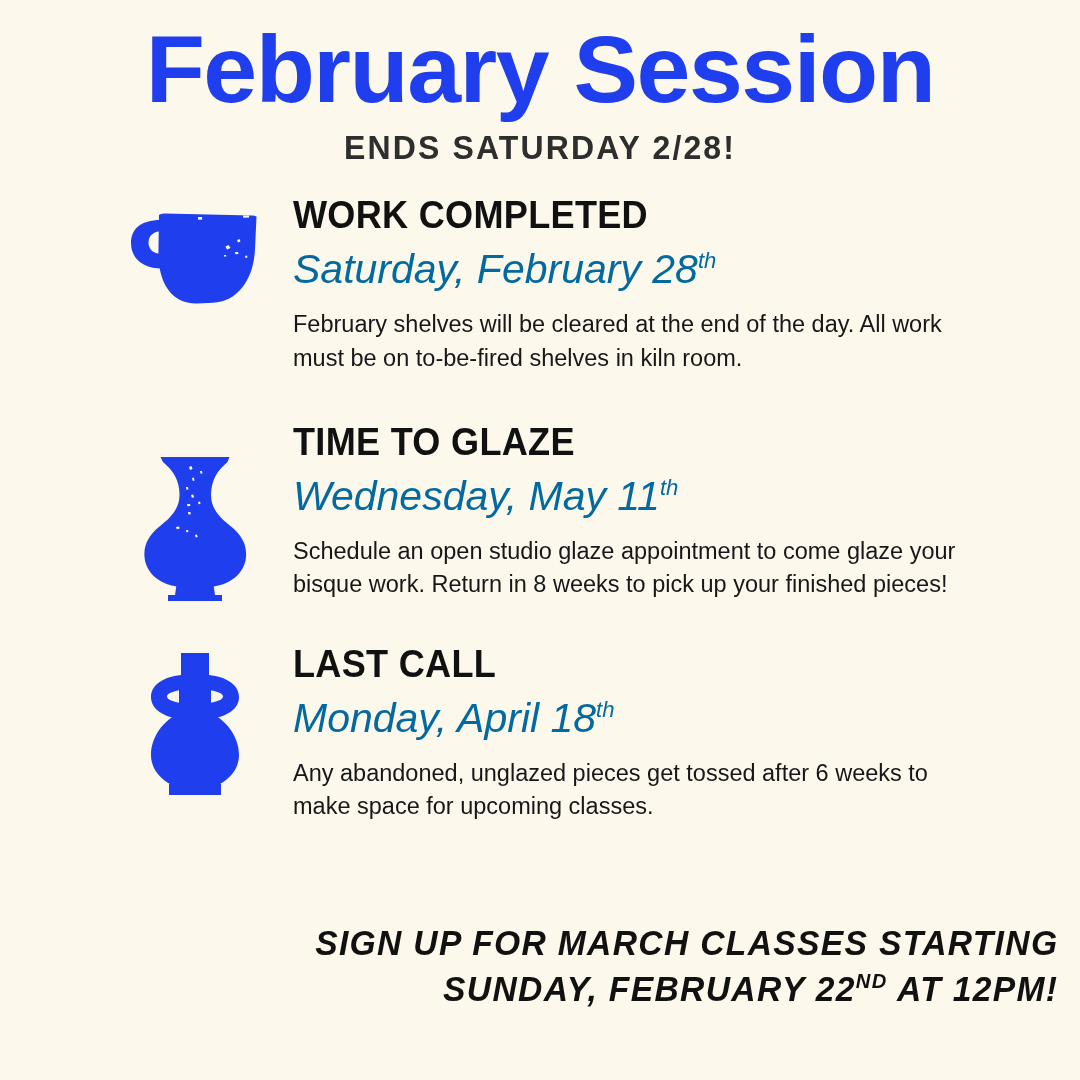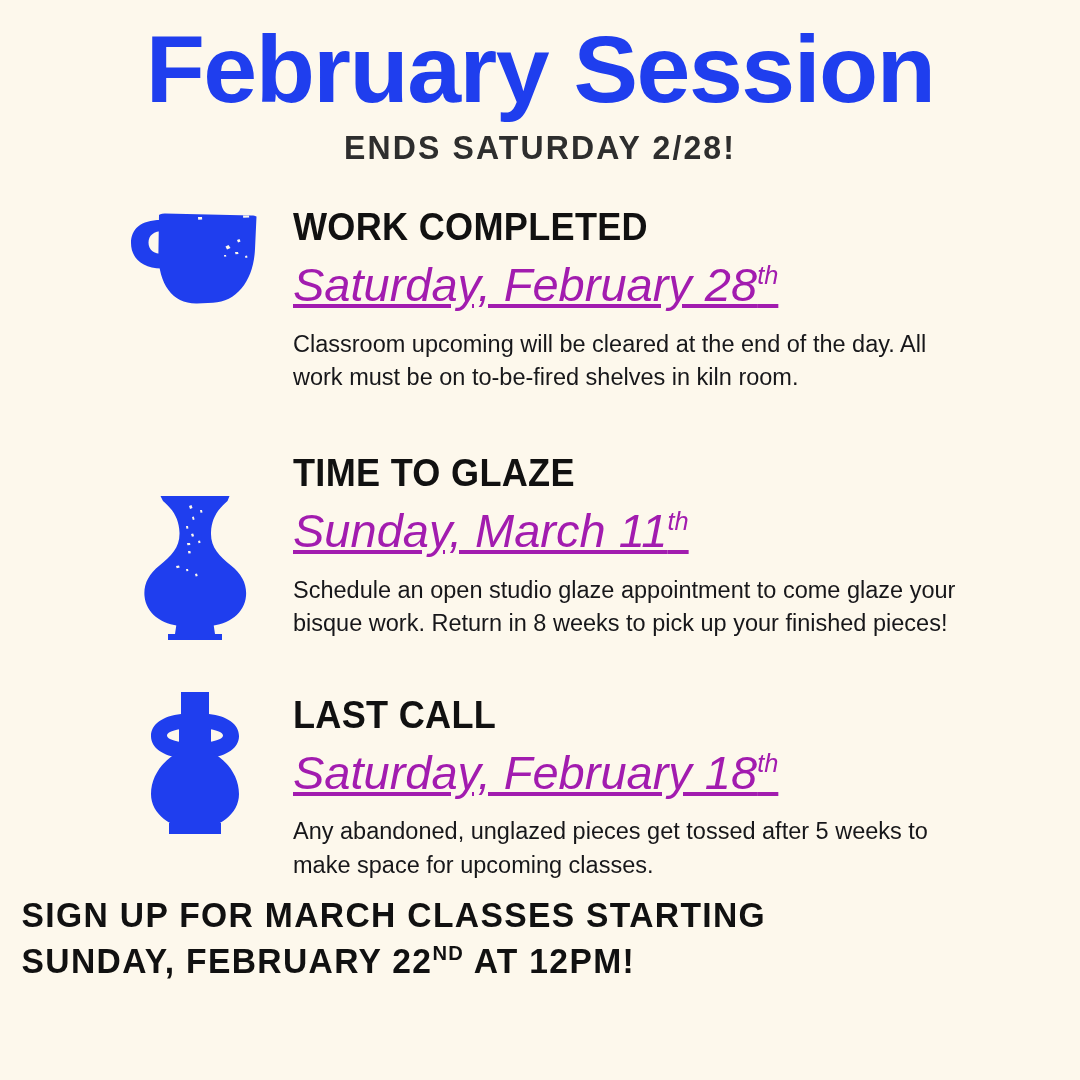--- a/index.html
+++ b/index.html
@@ -64,43 +64,41 @@
     flex: 0 0 170px;
     display: flex;
     justify-content: center;
     align-items: flex-start;
   }
   .section-icon svg { display: block; }
   .section-body {
     flex: 1 1 auto;
     padding-left: 13px;
     padding-right: 112px;
-    margin-top: 12px;
   }
   .section-heading {
     color: #111111;
     font-family: "Liberation Sans", sans-serif;
     font-weight: 700;
     font-size: 38px;
     letter-spacing: 0.3px;
     line-height: 1.05;
     margin: 0;
     transform: scaleX(0.95);
     transform-origin: left center;
   }
   .section-date {
-    color: #a21caf;
+    color: #0369a1;
     font-family: "Liberation Sans", sans-serif;
     font-style: italic;
     font-weight: 400;
-    font-size: 47px;
+    font-size: 41px;
     line-height: 1.25;
     margin: 8px 0 0 0;
     white-space: nowrap;
-    text-decoration: underline;
   }
   .section-date sup {
     font-size: 0.54em;
     vertical-align: super;
     line-height: 0;
   }
   .section-text {
     color: #17171a;
     font-family: "Liberation Sans", sans-serif;
     font-weight: 400;
@@ -114,23 +112,24 @@
   .section-3 { margin-top: 43px; }
 
   .section-1 .section-icon { padding-top: 6px; }
   .section-2 .section-icon { padding-top: 8px; }
   .section-3 .section-icon { padding-top: 6px; }
 
   
   .footer {
     position: absolute;
     left: 0;
-    top: 892px;
-    width: 1080px;
-    text-align: left;
+    top: 920px;
+    width: 1080px;
+    text-align: right;
+    font-style: italic;
   }
   .footer-line {
     color: #111111;
     font-family: "Liberation Sans", sans-serif;
     font-weight: 700;
     font-size: 35px;
     letter-spacing: 1.4px;
     line-height: 1.32;
     margin: 0;
     transform: scaleX(0.96);
@@ -163,21 +162,21 @@
           <path d="M110 50 l3 0 l0.5 2 l-3 0.3 Z" fill="#fdf8ec"></path>
           <path d="M120 54 l2 -0.5 l0.5 2 l-2 0.5 Z" fill="#fdf8ec"></path>
           <path d="M99 53 l2 0 l0.3 1.6 l-2 0.2 Z" fill="#fdf8ec"></path>
           <path d="M73 15 l4 0 l0.2 2.5 l-4 0.2 Z" fill="#fdf8ec"></path>
           <path d="M118 13.5 l6 0 l0.2 2 l-6 0.2 Z" fill="#fdf8ec"></path>
         </svg>
       </div>
       <div class="section-body">
         <h2 class="section-heading">WORK COMPLETED</h2>
         <p class="section-date"><span>Saturday, February 28</span><sup>th</sup></p>
-        <p class="section-text">Classroom upcoming will be cleared at the end of the day. All work must be on to-be-fired shelves in kiln room.</p>
+        <p class="section-text">February shelves will be cleared at the end of the day. All work must be on to-be-fired shelves in kiln room.</p>
       </div>
     </div>
 
     <div class="section section-2">
       <div class="section-icon">
         <svg width="104" height="148" viewBox="0 0 104 148" xmlns="http://www.w3.org/2000/svg">
           <path d="M17.5 3 L86.5 3 L84.5 8 C74 17 68.5 26 68 39.5 C67.5 54 76 63 88 72.5 C99 81.5 104 91 103 103 C101.5 120 86 132 66 133 L38.5 133 C18.5 132 3 120 1.5 103 C0.5 91 5.5 81.5 16.5 72.5 C28.5 63 37 54 36.5 39.5 C36 26 30.5 17 20 8 Z" fill="#1f3eee"></path>
           <path d="M33.5 131 L70.5 131 L72 141 L79 141 L79 147 L25 147 L25 141 L32 141 Z" fill="#1f3eee"></path>
           <path d="M46 13 l2.5 -1 l1 3 l-2.5 1 Z" fill="#fdf8ec"></path>
           <path d="M57 17 l2 0 l0.5 2.5 l-2 0.3 Z" fill="#fdf8ec"></path>
@@ -187,39 +186,39 @@
           <path d="M44 50 l3 0 l0.4 2 l-3 0.3 Z" fill="#fdf8ec"></path>
           <path d="M55 48 l2 -0.4 l0.6 2.2 l-2 0.4 Z" fill="#fdf8ec"></path>
           <path d="M45 58 l2.4 0 l0.4 2.2 l-2.4 0.2 Z" fill="#fdf8ec"></path>
           <path d="M33 73 l3 -0.6 l0.7 2.2 l-3 0.6 Z" fill="#fdf8ec"></path>
           <path d="M43 76 l2 0 l0.4 2 l-2 0.2 Z" fill="#fdf8ec"></path>
           <path d="M52 81 l2 -0.5 l0.7 2.4 l-2 0.5 Z" fill="#fdf8ec"></path>
         </svg>
       </div>
       <div class="section-body">
         <h2 class="section-heading">TIME TO GLAZE</h2>
-        <p class="section-date"><span>Sunday, March 11</span><sup>th</sup></p>
+        <p class="section-date"><span>Wednesday, May 11</span><sup>th</sup></p>
         <p class="section-text">Schedule an open studio glaze appointment to come glaze your bisque work. Return in 8 weeks to pick up your finished pieces!</p>
       </div>
     </div>
 
     <div class="section section-3">
       <div class="section-icon">
         <svg width="104" height="146" viewBox="0 0 104 146" xmlns="http://www.w3.org/2000/svg">
           <path d="M38 2 L66 2 L66 28 L38 28 Z" fill="#1f3eee"></path>
           <path d="M38 24 C20 26 8 34 8 46 C8 58 20 66 38 68 L38 52 C29 50.5 24 48.5 24 45.5 C24 42.5 29 40.5 38 39 Z" fill="#1f3eee"></path>
           <path d="M66 24 C84 26 96 34 96 46 C96 58 84 66 66 68 L66 52 C75 50.5 80 48.5 80 45.5 C80 42.5 75 40.5 66 39 Z" fill="#1f3eee"></path>
           <path d="M36 26 L68 26 L68 62 C84 70 96 86 96 104 C96 124 76 139 52 139 C28 139 8 124 8 104 C8 86 20 70 36 62 Z" fill="#1f3eee"></path>
           <path d="M26 133 L78 133 L78 144 L26 144 Z" fill="#1f3eee"></path>
         </svg>
       </div>
       <div class="section-body">
         <h2 class="section-heading">LAST CALL</h2>
-        <p class="section-date"><span>Saturday, February 18</span><sup>th</sup></p>
-        <p class="section-text">Any abandoned, unglazed pieces get tossed after 5 weeks to make space for upcoming classes.</p>
+        <p class="section-date"><span>Monday, April 18</span><sup>th</sup></p>
+        <p class="section-text">Any abandoned, unglazed pieces get tossed after 6 weeks to make space for upcoming classes.</p>
       </div>
     </div>
 
   </div>
 
   <div class="footer">
     <p class="footer-line">SIGN UP FOR MARCH CLASSES STARTING</p>
     <p class="footer-line"><span>SUNDAY, FEBRUARY 22</span><sup>ND</sup><span> AT 12PM!</span></p>
   </div>
 

